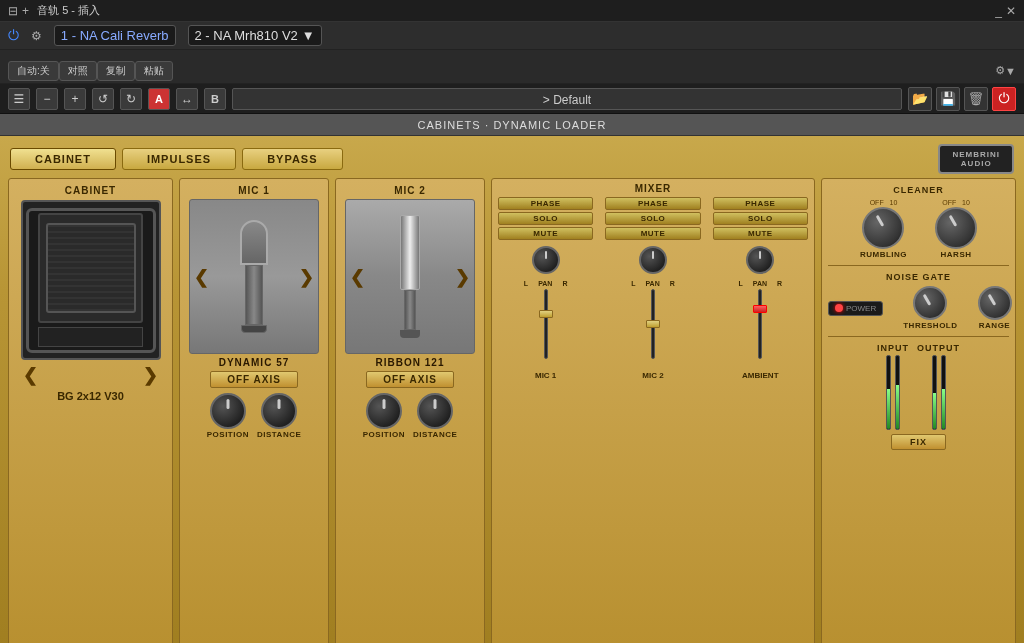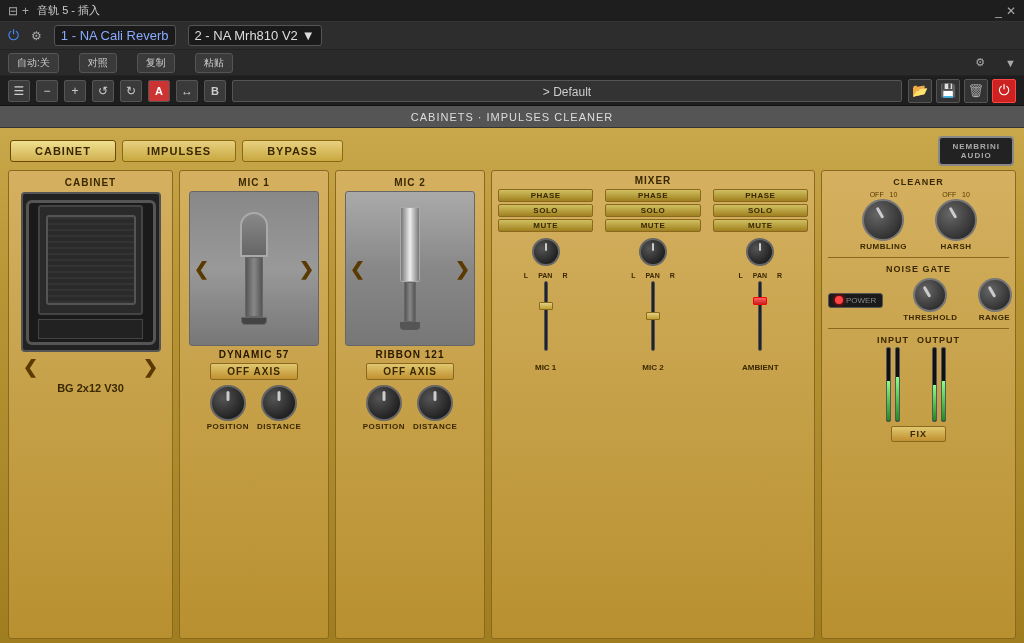--- a/index.html
+++ b/index.html
@@ -48,24 +48,25 @@
     }
     .track-name.active { color: #88aaff; }
 
     
     .controls-bar {
       background: #2a2a2a;
       height: 26px;
       display: flex;
       align-items: center;
       padding: 0 8px;
-      gap: 20px;
+      gap: 0;
       border-bottom: 1px solid #222;
       font-size: 11px;
       color: #aaa;
+      margin-top: 8px;
     }
     .ctrl-btn {
       background: #3a3a3a;
       border: 1px solid #555;
       border-radius: 3px;
       padding: 2px 8px;
       color: #ccc;
       font-size: 10px;
       cursor: pointer;
     }
@@ -643,21 +644,21 @@
   <div class="plugin-default">&gt; Default</div>
   <div class="plugin-toolbar-right">
     <div class="plugin-icon-btn">📂</div>
     <div class="plugin-icon-btn">💾</div>
     <div class="plugin-icon-btn">🗑</div>
     <div class="power-btn">⏻</div>
   </div>
 </div>
 
 <div class="header-band">
-  <span>CABINETS · IMPULSES CLEANER</span>
+  <span>CABINETS · DYNAMIC LOADER</span>
 </div>
 
 <div class="plugin-area">
 
   <div class="tab-row">
     <button class="tab-btn active">CABINET</button>
     <button class="tab-btn">IMPULSES</button>
     <button class="tab-btn">BYPASS</button>
     <div class="nembrini-logo">
       <span>NEMBRINI</span>

